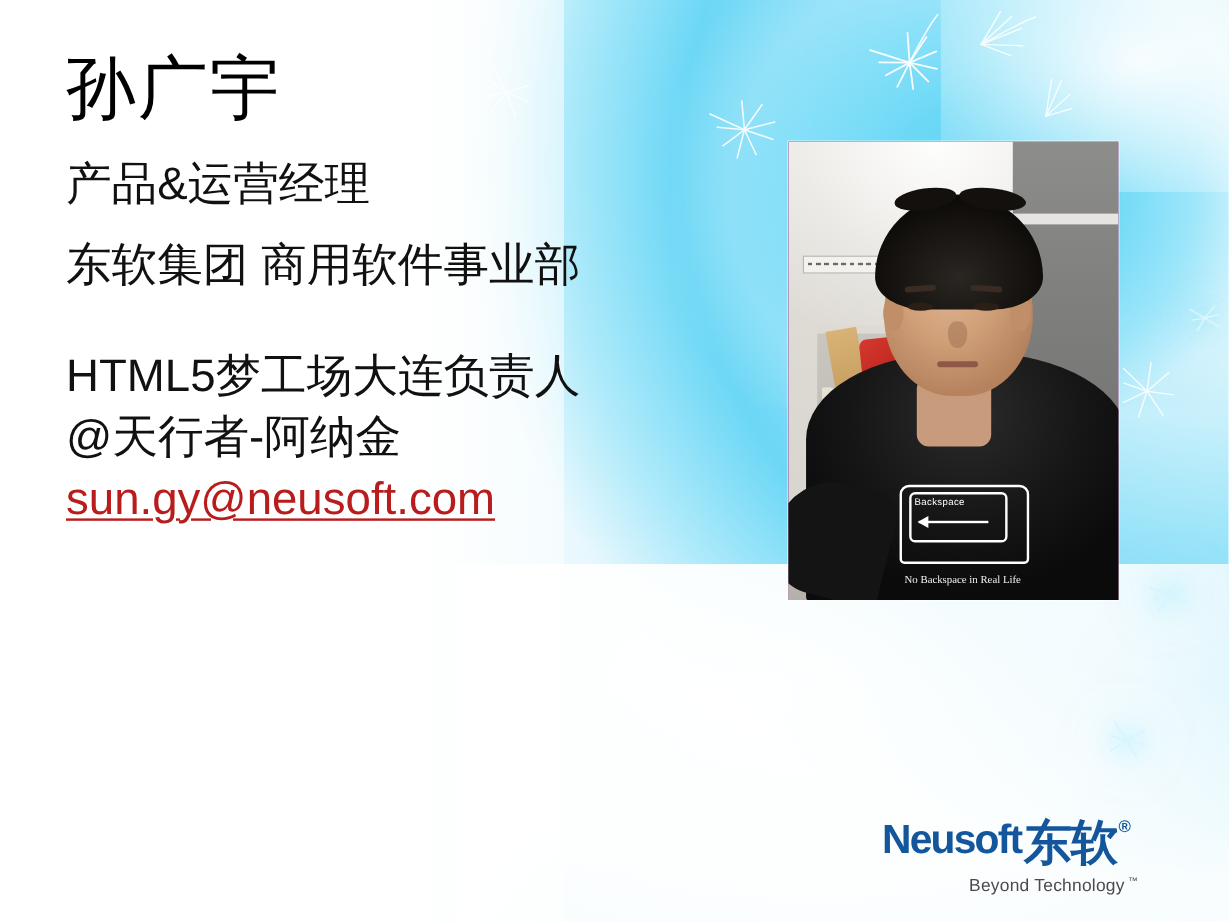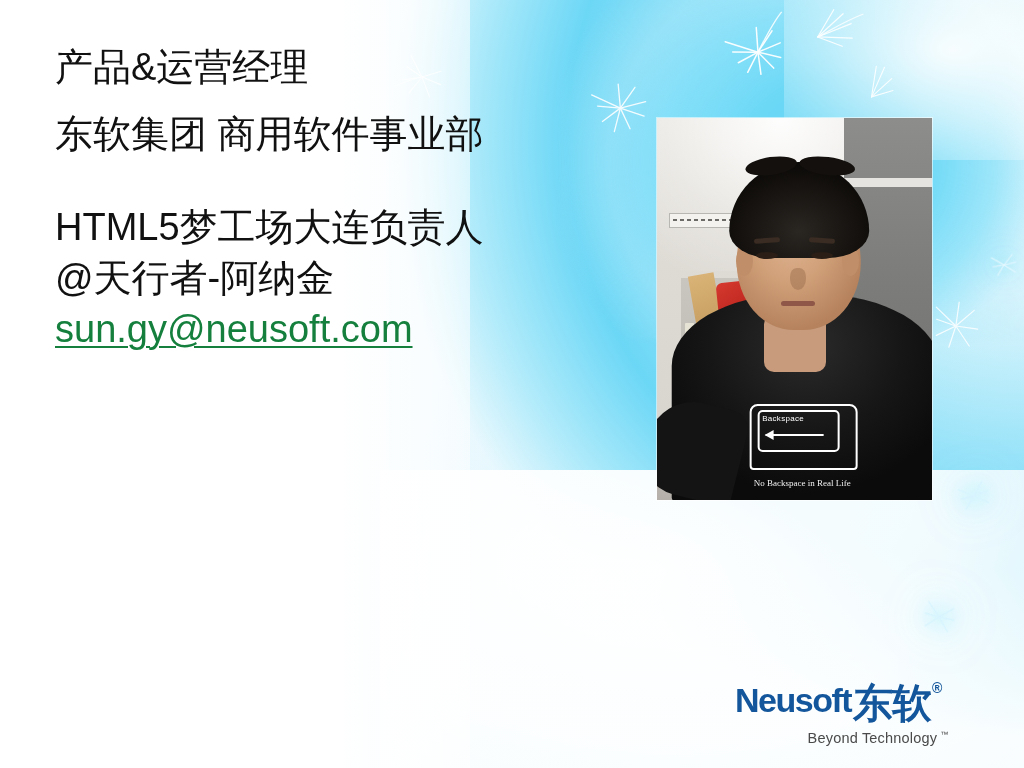--- a/index.html
+++ b/index.html
@@ -260,21 +260,21 @@
     line-height: 1.34;
     color: #111111;
     white-space: nowrap;
     font-weight: 400;
   }
   .gap-sm { height: 16px; }
   .gap-md { height: 42px; }
   .email {
     font-size: 38px;
     line-height: 1.34;
-    color: #15803d;
+    color: #b91c1c;
     text-decoration: underline;
     text-decoration-thickness: 2px;
     text-underline-offset: 4px;
     white-space: nowrap;
     display: inline-block;
   }
 
   
   .logo {
     position: absolute;
@@ -501,20 +501,21 @@
 
     <div class="tshirt-key">
       <div class="tshirt-key-face"></div>
       <div class="tshirt-key-label">Backspace</div>
       <div class="tshirt-key-arrow"></div>
     </div>
     <div class="tshirt-tagline">No Backspace in Real Life</div>
   </div>
 
   <div class="content">
+    <h1 class="name">孙广宇</h1>
 
     <div class="line">产品&amp;运营经理</div>
 
     <div class="gap-sm"></div>
     <div class="line">东软集团 商用软件事业部</div>
 
     <div class="gap-md"></div>
     <div class="line">HTML5梦工场大连负责人</div>
     <div class="line">@天行者-阿纳金</div>
 

